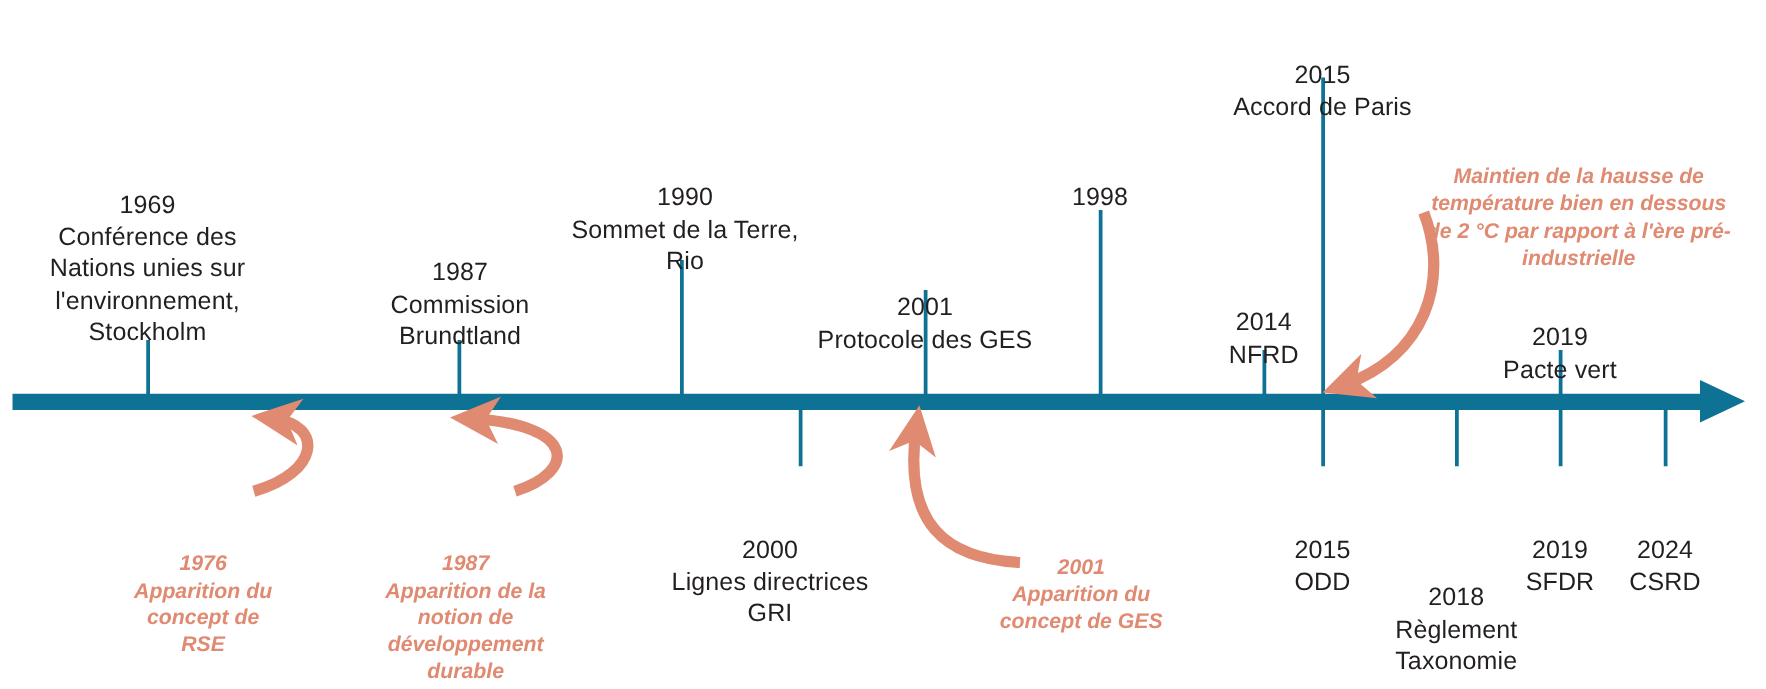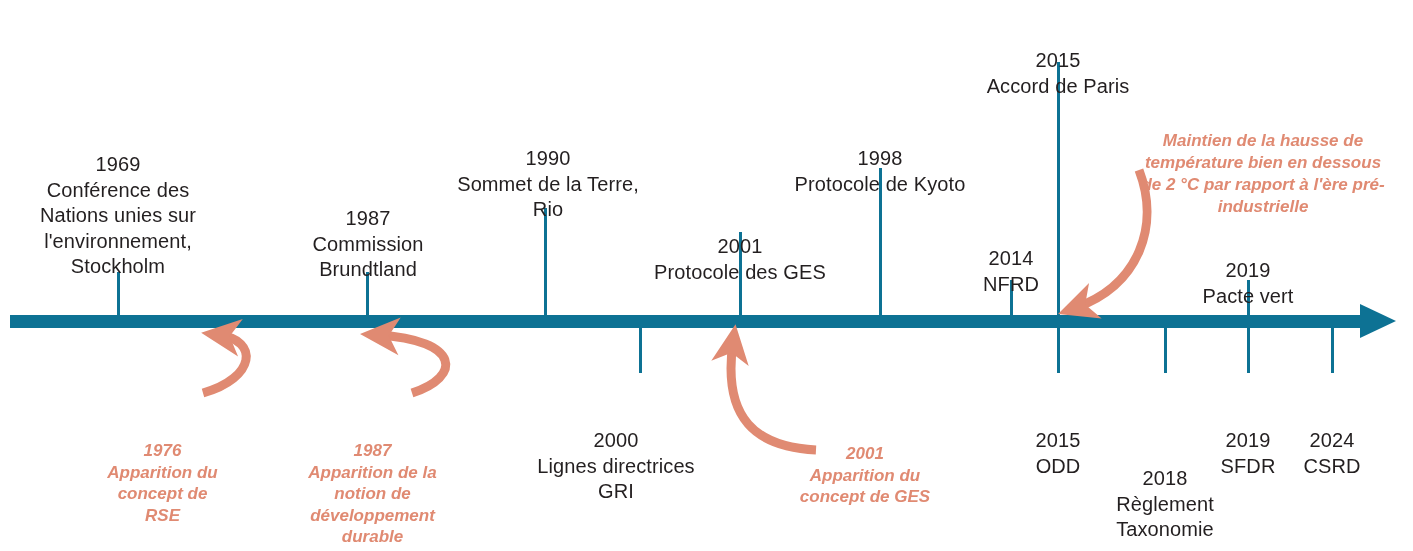--- a/index.html
+++ b/index.html
@@ -101,21 +101,21 @@
 Stockholm</span></div>
       <div class="tick" style="left: 366px; top: 272px; height: 45px;"></div>
       <div class="event-label" style="left: 268px; top: 162px; width: 200px;"><span class="yr">1987</span><span class="ttl">Commission
 Brundtland</span></div>
       <div class="tick" style="left: 544px; top: 208px; height: 109px;"></div>
       <div class="event-label" style="left: 443px; top: 102px; width: 210px;"><span class="yr">1990</span><span class="ttl">Sommet de la Terre,
 Rio</span></div>
       <div class="tick" style="left: 739px; top: 232px; height: 85px;"></div>
       <div class="event-label" style="left: 640px; top: 190px; width: 200px;"><span class="yr">2001</span><span class="ttl">Protocole des GES</span></div>
       <div class="tick" style="left: 879px; top: 168px; height: 149px;"></div>
-      <div class="event-label" style="left: 780px; top: 102px; width: 200px;"><span class="yr">1998</span><span class="ttl">Protocole de Kyoto</span></div>
+      <div class="event-label" style="left: 780px; top: 102px; width: 200px;"><span class="yr">1998</span></div>
       <div class="tick" style="left: 1010px; top: 280px; height: 37px;"></div>
       <div class="event-label" style="left: 911px; top: 202px; width: 200px;"><span class="yr">2014</span><span class="ttl">NFRD</span></div>
       <div class="tick" style="left: 1057px; top: 62px; height: 255px;"></div>
       <div class="event-label" style="left: 958px; top: 4px; width: 200px;"><span class="yr">2015</span><span class="ttl">Accord de Paris</span></div>
       <div class="tick" style="left: 1247px; top: 280px; height: 37px;"></div>
       <div class="event-label" style="left: 1148px; top: 214px; width: 200px;"><span class="yr">2019</span><span class="ttl">Pacte vert</span></div>
     </div>
   <div id="events-below">
       <div class="tick" style="left: 639px; top: 328px; height: 45px;"></div>
       <div class="event-label" style="left: 516px; top: 384px; width: 200px;"><span class="yr">2000</span><span class="ttl">Lignes directrices

